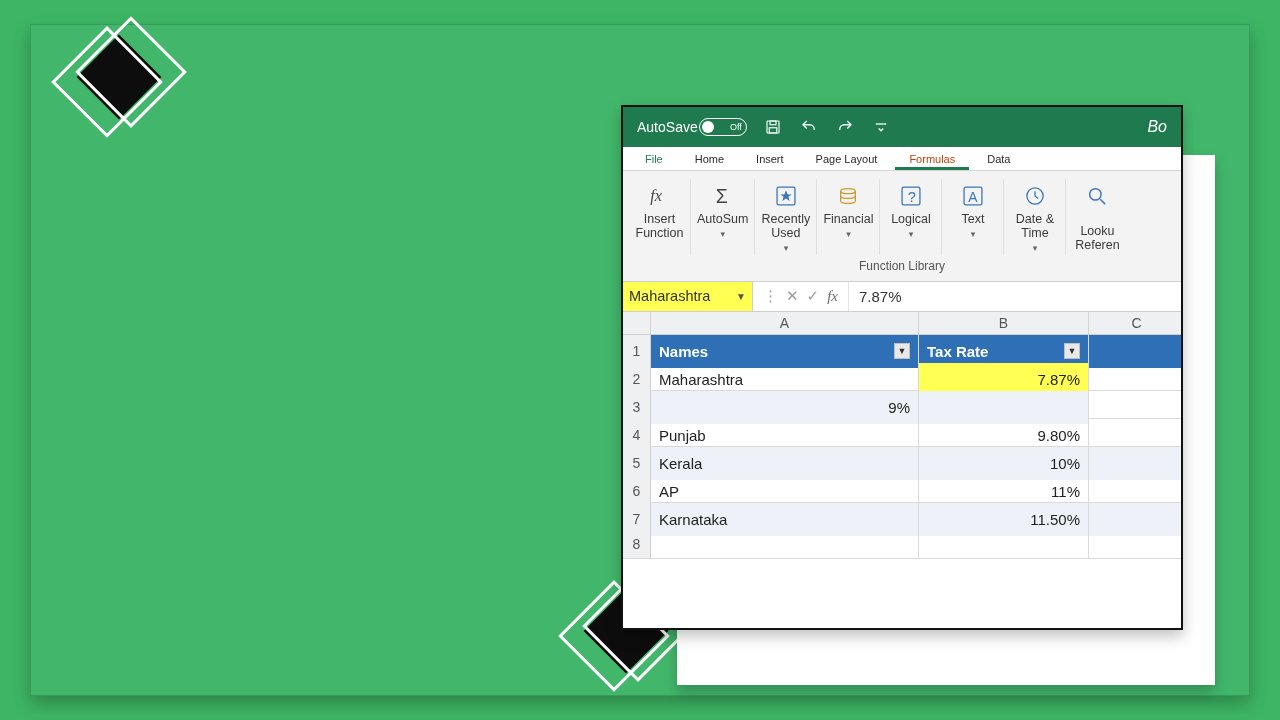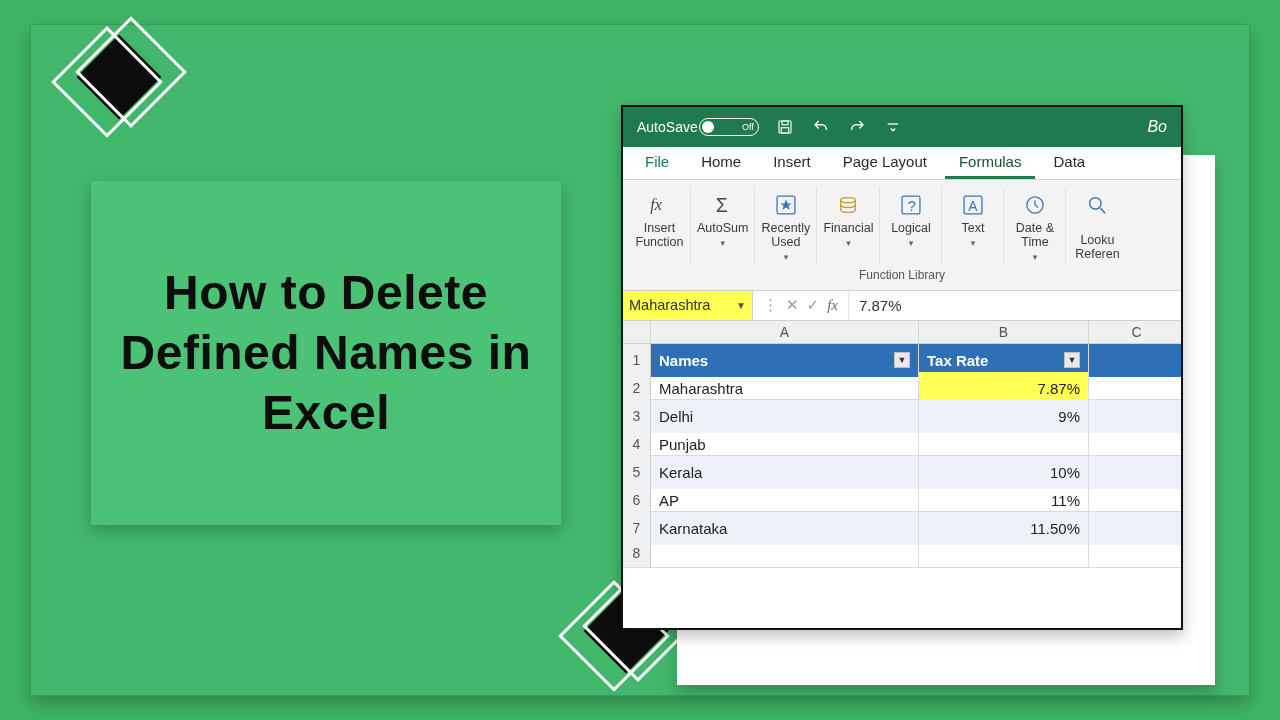--- a/index.html
+++ b/index.html
@@ -76,46 +76,46 @@
     height: 40px;
     background: #1f7a50;
     display: flex; align-items: center;
     gap: 16px;
     padding: 0 14px;
     color: #fff;
     font-size: 14px;
   }
   .autosave-group { display: flex; align-items: center; gap: 1px; }
   .toggle {
-    width: 60px; height: 18px; border: 1px solid #fff; border-radius: 10px;
+    width: 48px; height: 18px; border: 1px solid #fff; border-radius: 10px;
     position: relative; display: flex; align-items: center; justify-content: flex-end;
     padding: 0 4px; font-size: 9px;
   }
   .toggle::before {
     content: ""; position: absolute; left: 2px; top: 2px;
     width: 12px; height: 12px; border-radius: 50%; background: #fff;
   }
   .qat-icon { width: 20px; height: 20px; display: inline-flex; align-items: center; justify-content: center; opacity: .95; }
   .qat-icon svg { width: 18px; height: 18px; }
   .title-right { margin-left: auto; font-size: 16px; font-style: italic; }
 
   
   .tabs {
-    height: 33px;
+    height: 24px;
     background: #fff;
     display: flex; align-items: stretch;
     padding-left: 8px;
     border-bottom: 1px solid #d5d5d5;
-    font-size: 15px;
+    font-size: 11px;
     color: #2a2a2a;
     gap: 4px;
   }
   .tab { padding: 6px 14px 0 14px; cursor: default; }
   .tab.file { color: #1f7a50; font-weight: 400; }
-  .tab.active { color: #14532d; font-weight: 400; border-bottom: 3px solid #1f7a50; }
+  .tab.active { color: #c2410c; font-weight: 400; border-bottom: 3px solid #1f7a50; }
 
   
   .ribbon {
     background: #f3f3f3;
     border-bottom: 1px solid #cfcfcf;
     padding: 8px 6px 2px 6px;
   }
   .ribbon-row { display: flex; gap: 0; }
   .rbtn {
     display: flex; flex-direction: column; align-items: center; justify-content: flex-start;
@@ -199,23 +199,20 @@
     </svg>
   </div>
   <div class="diamond-deco bottom">
     <svg viewBox="0 0 120 120">
       <rect x="30" y="30" width="60" height="60" fill="#0d0d0d" transform="rotate(45 60 60)"></rect>
       <rect x="22" y="22" width="76" height="76" fill="none" stroke="#fff" stroke-width="3" transform="rotate(45 48 48)"></rect>
       <rect x="22" y="22" width="76" height="76" fill="none" stroke="#fff" stroke-width="3" transform="rotate(45 72 72)"></rect>
     </svg>
   </div>
 
-  <div class="title-card">
-    <h1>How to Delete<br>Defined Names in<br>Excel</h1>
-  </div>
 
   <div class="paper"></div>
 
   <div class="excel">
 
     <div class="titlebar">
       <div class="autosave-group">
         <span>AutoSave</span>
         <span class="toggle">
           <span>Off</span>
@@ -379,27 +376,27 @@
       </div>
 
       <div class="grow">
         <div class="rn">2</div>
         <div class="cell">Maharashtra</div>
         <div class="cell num hl">7.87%</div>
         <div class="cell"></div>
       </div>
       <div class="grow alt">
         <div class="rn">3</div>
-        <div class="cell">Delhi</div>
         <div class="cell num">9%</div>
         <div class="cell"></div>
       </div>
       <div class="grow">
         <div class="rn">4</div>
         <div class="cell">Punjab</div>
+        <div class="cell num">9.80%</div>
         <div class="cell"></div>
       </div>
       <div class="grow alt">
         <div class="rn">5</div>
         <div class="cell">Kerala</div>
         <div class="cell num">10%</div>
         <div class="cell"></div>
       </div>
       <div class="grow">
         <div class="rn">6</div>

